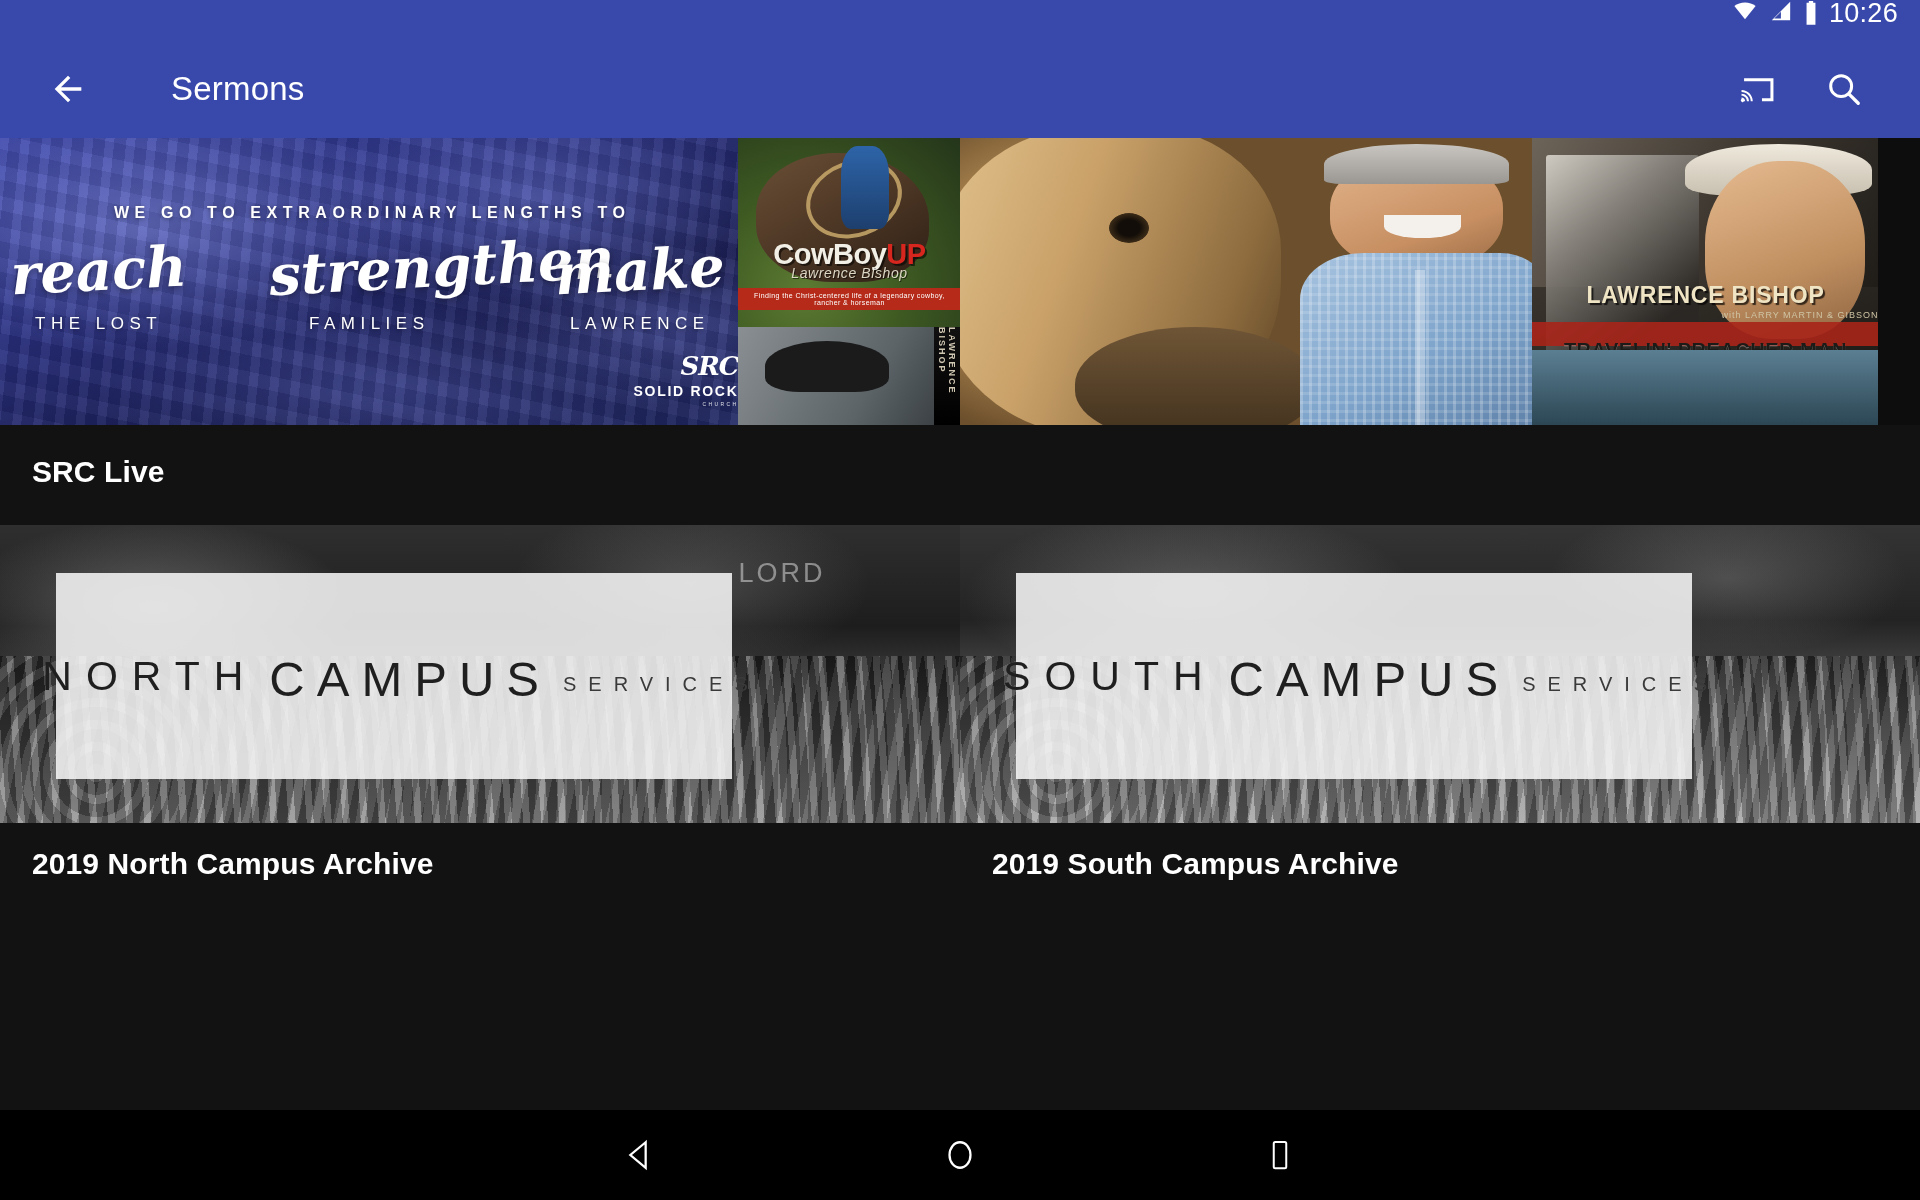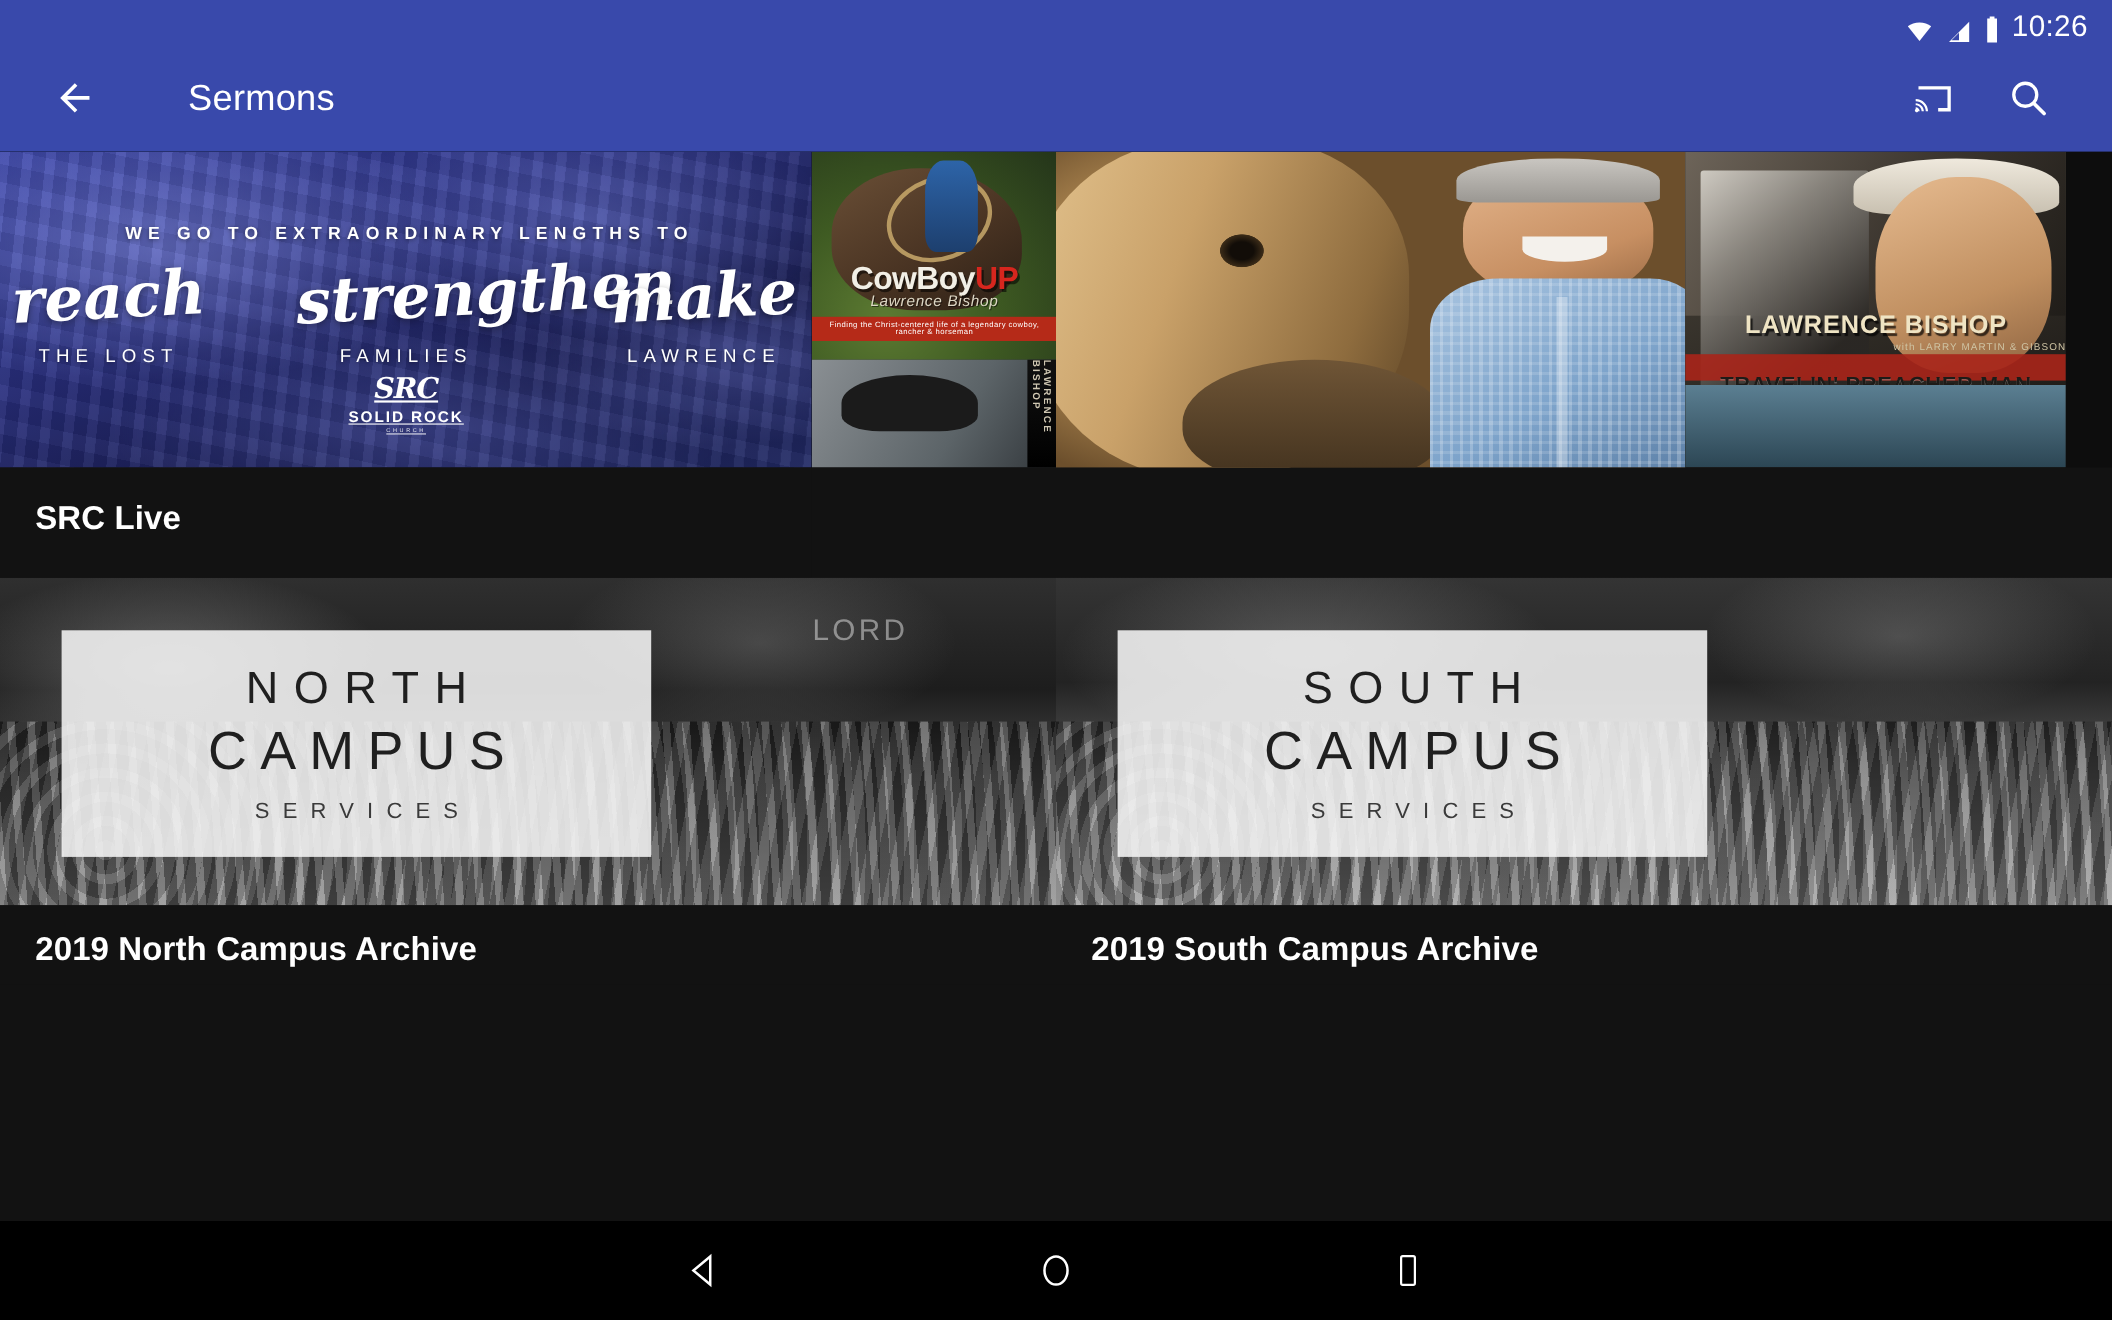--- a/index.html
+++ b/index.html
@@ -8,21 +8,21 @@
     background:#000;
     font-family:"Liberation Sans", sans-serif;
     overflow:hidden;
   }
   #app { position:relative; width:1920px; height:1200px; background:#121212; }
 
   
   .statusbar{
     position:absolute; top:0; left:0; width:1920px; height:40px;
     background:#3949ab;
-    display:flex; align-items:flex-end; justify-content:flex-end;
+    display:flex; align-items:flex-start; justify-content:flex-end;
     padding-right:22px; gap:10px;
   }
   .sb-icon{ display:flex; align-items:center; }
   .sb-clock{ color:#fff; font-size:27px; letter-spacing:.3px; line-height:1; padding-bottom:2px;}
 
   
   .appbar{
     position:absolute; top:40px; left:0; width:1920px; height:98px;
     background:#3949ab;
     display:flex; align-items:center;
@@ -84,21 +84,21 @@
   .src-script{
     font-family:"DejaVu Serif", serif; font-style:italic; font-weight:bold;
     font-size:56px; line-height:1; transform:rotate(-3deg);
     text-shadow:0 2px 7px rgba(0,0,0,.4);
   }
   .src-caps{
     margin-top:16px; font-size:17px; letter-spacing:5.5px; font-weight:500;
     text-shadow:0 1px 4px rgba(0,0,0,.45);
   }
   .src-logo{
-    position:absolute; left:0; right:0; top:203px; text-align:center;text-decoration:underline;
+    position:absolute; left:0; right:0; top:215px; text-align:right;
   }
   .src-logo-mark{
     font-family:"DejaVu Serif", serif; font-style:italic; font-weight:bold;
     font-size:26px; line-height:1; letter-spacing:-1px;
   }
   .src-logo-name{ font-size:14px; letter-spacing:1.7px; font-weight:bold; margin-top:4px; }
   .src-logo-sub{ font-size:5px; letter-spacing:2.4px; margin-top:2px; opacity:.85; }
 
   
   .pl-collage{ position:absolute; inset:0; display:flex; }
@@ -271,23 +271,23 @@
       repeating-linear-gradient(86deg, rgba(255,255,255,.14) 0 7px, rgba(0,0,0,.26) 7px 18px),
       repeating-linear-gradient(-78deg, rgba(255,255,255,.10) 0 11px, rgba(0,0,0,.20) 11px 24px),
       repeating-radial-gradient(circle at 10% 70%, rgba(255,255,255,.18) 0 9px, rgba(0,0,0,.16) 9px 22px);
     opacity:.92;
   }
   .campus-lord{
     position:absolute; right:14%; top:11%;
     color:rgba(215,215,215,.55); font-size:27px; letter-spacing:3px; font-weight:500;
   }
   .campus-plate{
-    position:absolute; left:56px; top:48px; width:536px; height:206px;
+    position:absolute; left:56px; top:48px; width:676px; height:206px;
     background:rgba(245,245,245,.88);
-    display:flex; flex-direction:column; align-items:center; justify-content:center;
+    display:flex; flex-direction:row; align-items:center; justify-content:center;
     color:#1f1f1f;
   }
   .plate-line1{ font-size:41px; letter-spacing:14px; font-weight:400; padding-left:14px; }
   .plate-line2{ font-size:49px; letter-spacing:12px; font-weight:400; margin-top:6px; padding-left:12px; }
   .plate-line3{ font-size:20px; letter-spacing:12px; font-weight:400; margin-top:16px; padding-left:12px; color:#3a3a3a; }
 
   
   .navbar{
     position:absolute; bottom:0; left:0; width:1920px; height:90px;
     background:#000; display:flex; align-items:center; justify-content:center; gap:250px;

